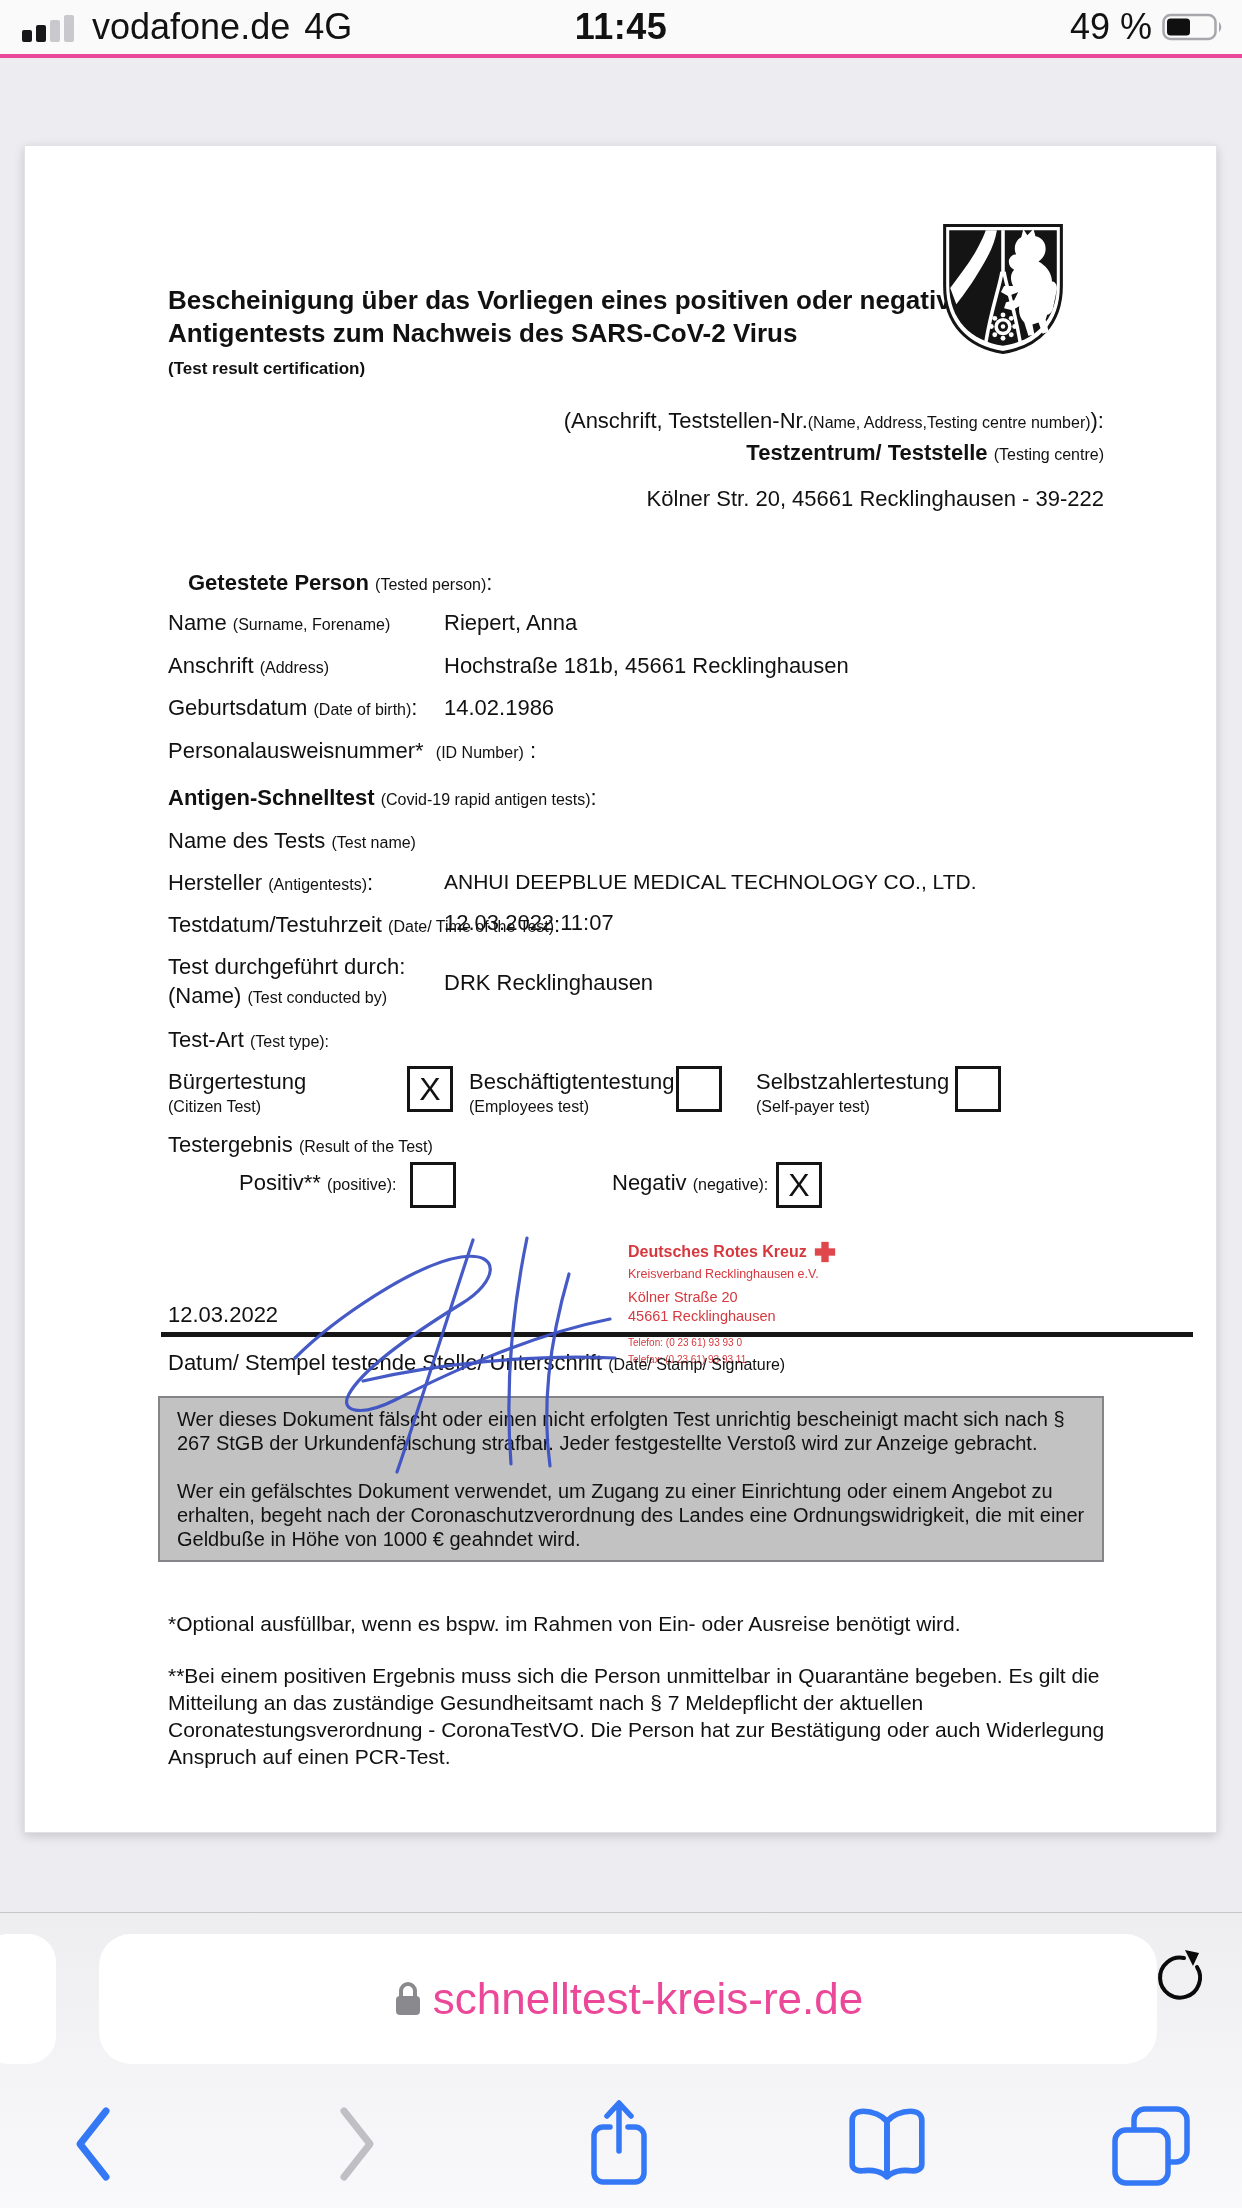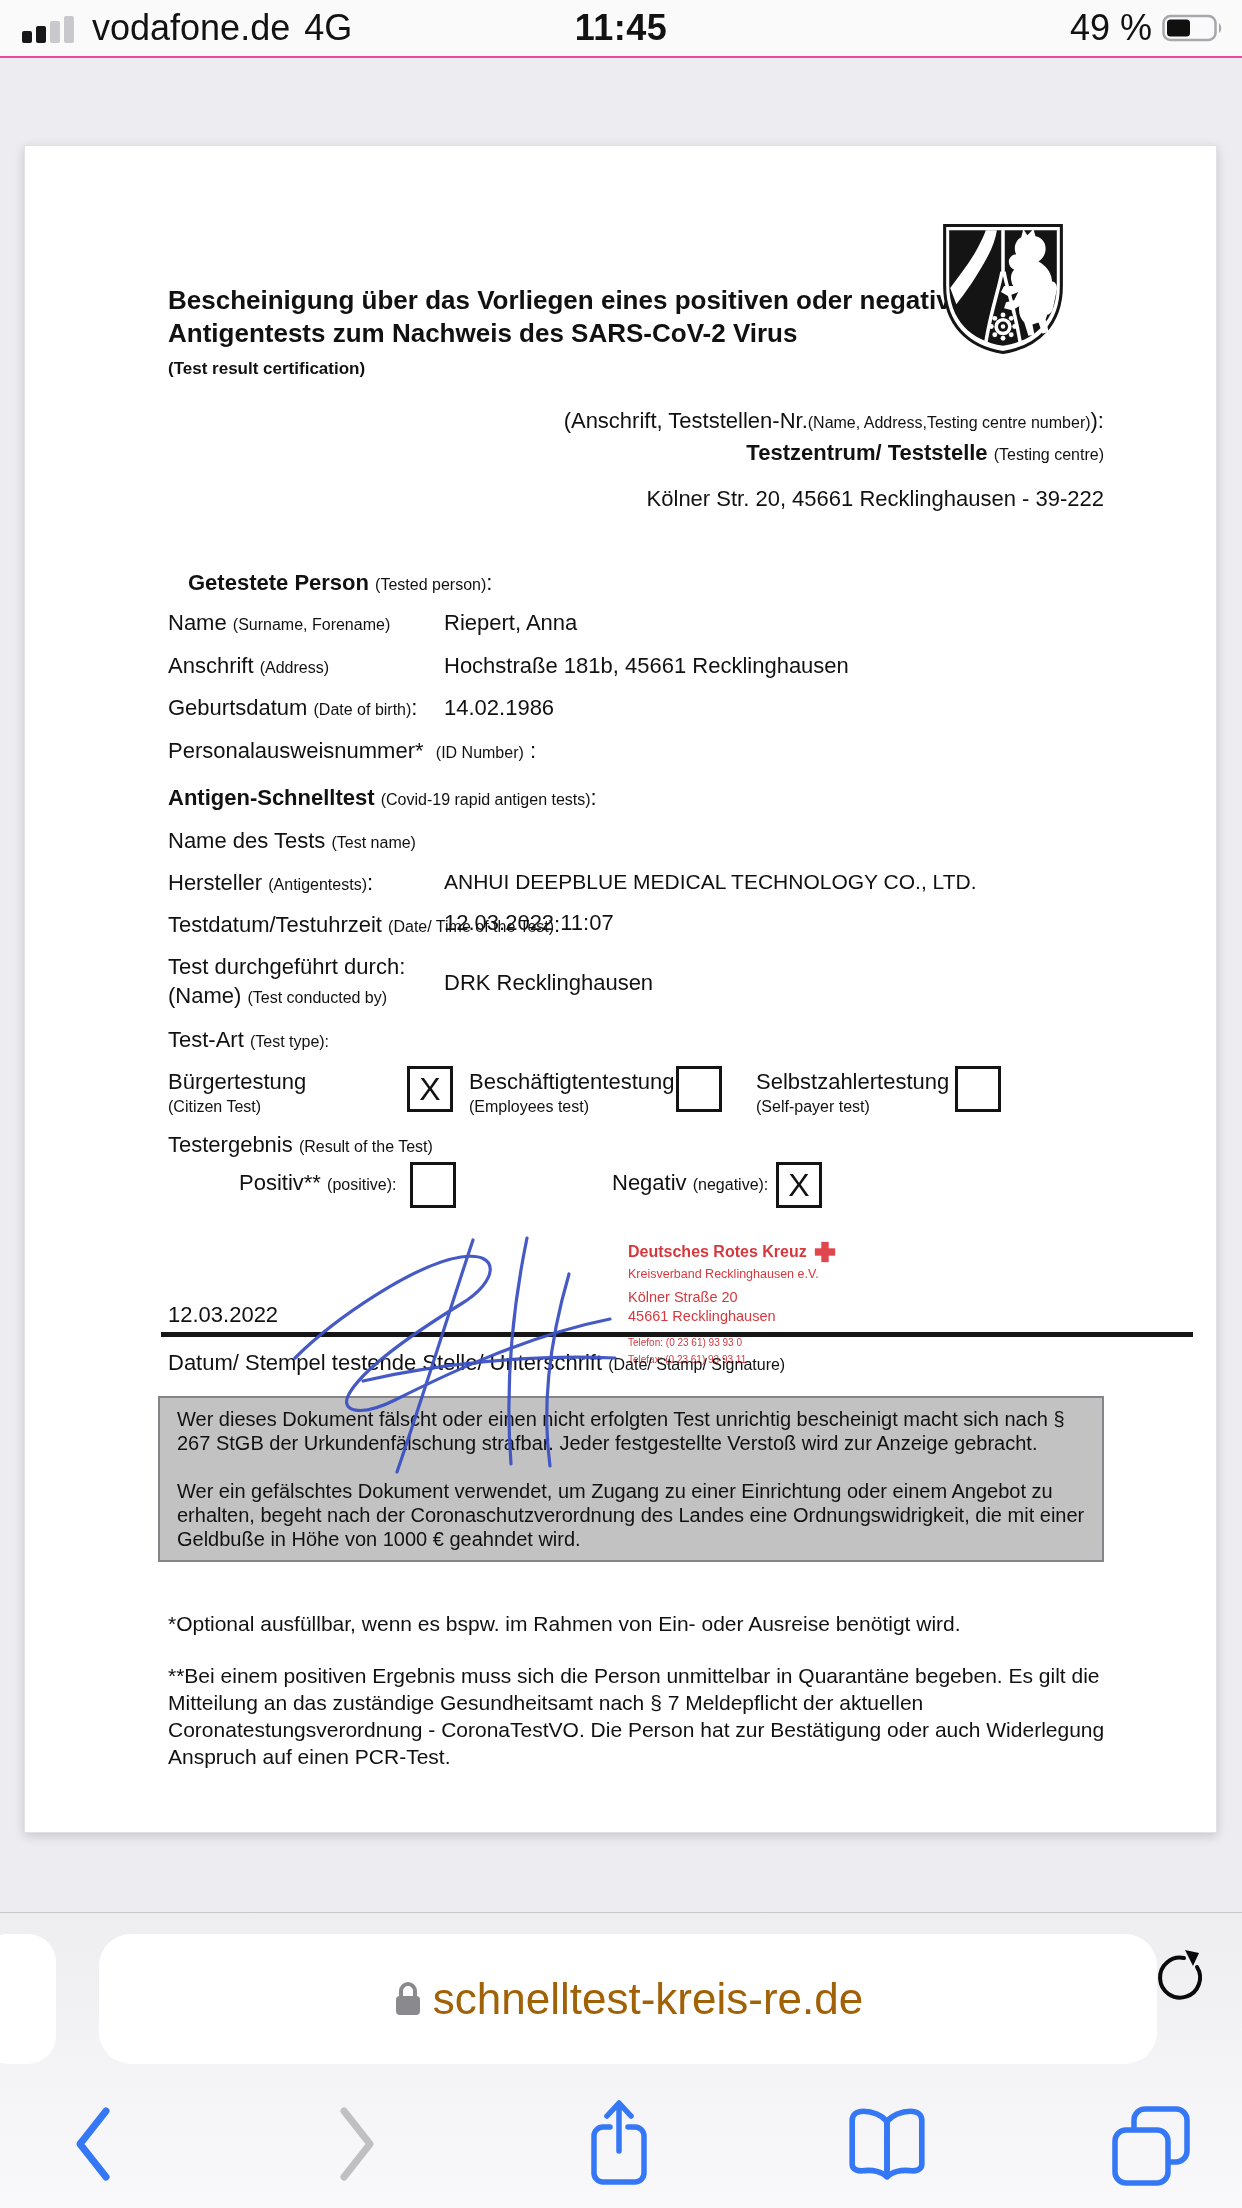--- a/index.html
+++ b/index.html
@@ -2,21 +2,21 @@
 <html><head>
 <meta charset="utf-8">
 <style>
   * { margin:0; padding:0; box-sizing:border-box; }
   body { font-family:"Liberation Sans", sans-serif; background:#ececf1; }
   .screen { position:relative; width:1242px; height:2208px; overflow:hidden; background:#ececf1; }
   .abs { position:absolute; }
 
   
   .statusbar { position:absolute; left:0; top:0; width:1242px; height:58px;
-    background:#fafafa; border-bottom:2px solid #ec4899; display:flex; align-items:center;
+    background:#fafafa; border-bottom:4px solid #ec4899; display:flex; align-items:center;
     font-size:36px; color:#121212; }
   .sb-left { display:flex; align-items:center; gap:14px; padding-left:22px; width:460px; }
   .sb-time { flex:1; text-align:center; font-weight:600; letter-spacing:.5px; }
   .sb-right { display:flex; align-items:center; gap:10px; justify-content:flex-end; padding-right:14px; width:460px; }
 
   
   .content { position:absolute; left:0; top:59px; width:1242px; height:1853px; background:#ececf1; }
   .page { position:absolute; left:24px; top:86px; width:1193px; height:1688px; background:#ffffff;
     border:1px solid #e2e2e6; box-shadow:0 3px 10px rgba(0,0,0,.16); color:#111; font-size:22px; }
   .b { font-weight:bold; }
@@ -34,21 +34,21 @@
   .warn { background:#c2c2c2; border:2px solid #858589; padding:9px 17px; font-size:20px; line-height:24px; }
   .warn p + p { margin-top:24px; }
   .note { font-size:21px; line-height:27px; }
 
   
   .chrome { position:absolute; left:0; top:1912px; width:1242px; height:296px;
     background:linear-gradient(#eeeef1, #f9f9fb); border-top:1px solid #c6c6c9; }
   .tab-stub { position:absolute; left:-20px; top:21px; width:76px; height:130px; background:#ffffff; border-radius:28px; }
   .urlbar { position:absolute; left:99px; top:21px; width:1058px; height:130px; background:#ffffff;
     border-radius:32px; display:flex; align-items:center; justify-content:center; gap:10px; }
-  .url-text { font-size:44px; color:#a16207; }
+  .url-text { font-size:44px; color:#ec4899; }
   .reload { position:absolute; right:34px; top:36px; width:58px; height:58px; background:none; border:none; }
   .toolbar { position:absolute; left:0; top:170px; width:1242px; height:126px; }
   .tool-btn { position:absolute; background:none; border:none; color:#3478f6; }
   .tool-btn.disabled { color:#bfbfc4; }
 </style>
 </head>
 <body>
 
 <div class="screen">
 

